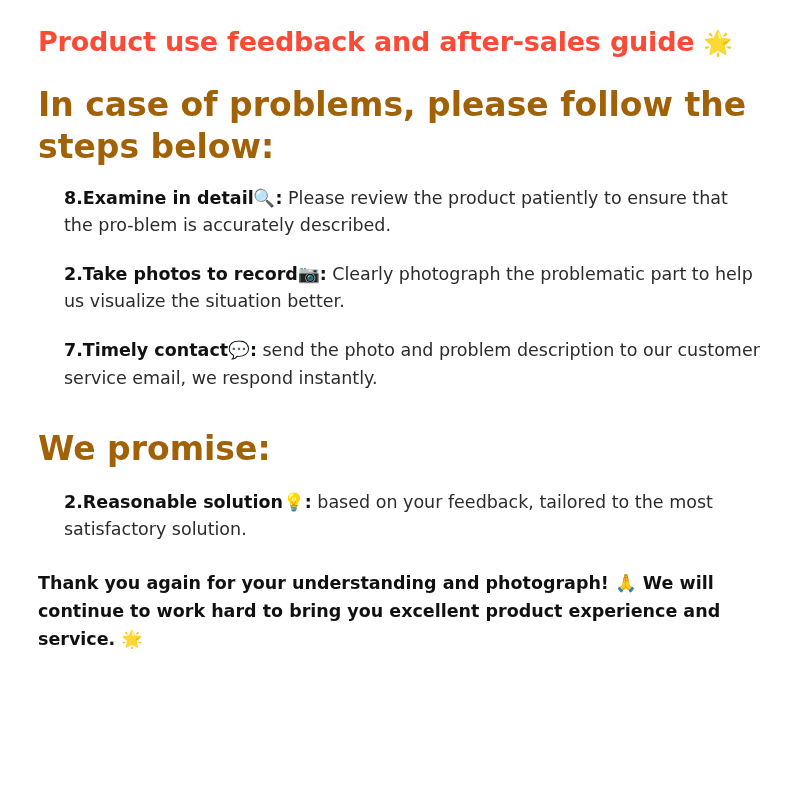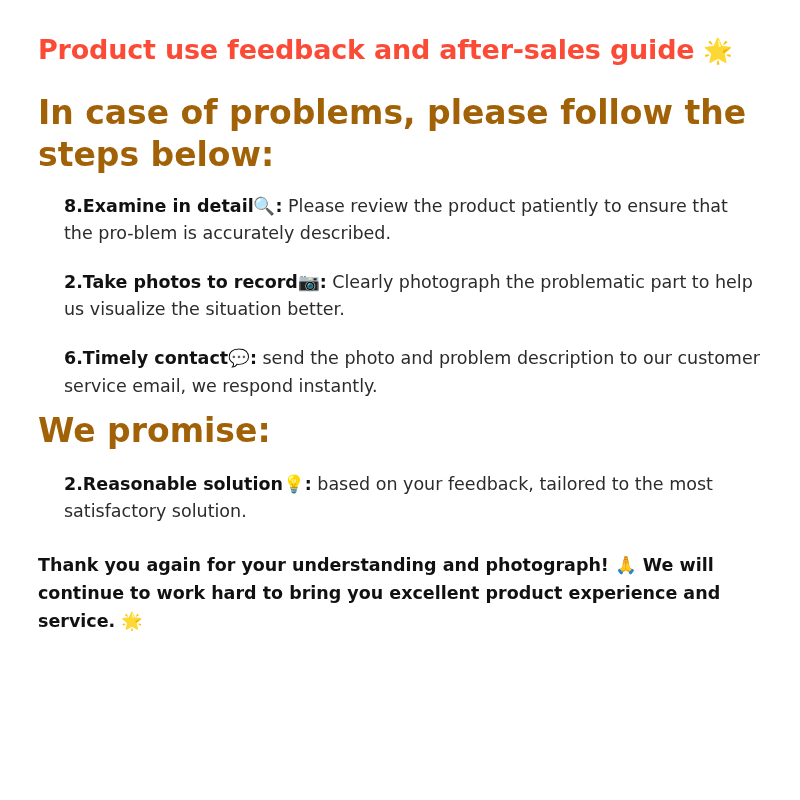--- a/index.html
+++ b/index.html
@@ -18,36 +18,36 @@
     width: 800px;
     height: 800px;
     box-sizing: border-box;
     padding: 22px 38px 0 38px;
   }
   .doc-title {
     color: #fb4b36;
     font-size: 27px;
     font-weight: bold;
     letter-spacing: -0.2px;
-    margin: 12px 0 26px 0;
+    margin: 4px 0 26px 0;
     line-height: 1.2;
     white-space: nowrap;
   }
   .doc-title .star {
     font-size: 24px;
   }
   .section-heading {
     font-size: 33px;
     font-weight: bold;
     color: #a16207;
     margin: 0 0 18px 0;
     line-height: 1.25;
   }
   .section-heading.second {
-    margin-top: 10px;
+    margin-top: 36px;
     margin-bottom: 20px;
   }
   .steps {
     margin: 0 0 0 26px;
   }
   .step {
     font-size: 17.5px;
     line-height: 1.55;
     color: #2b2b2b;
     margin-bottom: 22px;
@@ -83,21 +83,21 @@
   <h2 class="section-heading">In case of problems, please follow the steps below:</h2>
 
   <div class="steps">
     <p class="step">
       <b>8.Examine in detail</b><span class="emoji">🔍</span><b>:</b><span> Please review the product patiently to ensure that the pro-blem is accurately described.</span>
     </p>
     <p class="step">
       <b>2.Take photos to record</b><span class="emoji">📷</span><b>:</b><span> Clearly photograph the problematic part to help us visualize the situation better.</span>
     </p>
     <p class="step">
-      <b>6.Timely contact</b><span class="emoji">💬</span><b>:</b><span> send the photo and problem description to our customer service email, we respond instantly.</span>
+      <b>7.Timely contact</b><span class="emoji">💬</span><b>:</b><span> send the photo and problem description to our customer service email, we respond instantly.</span>
     </p>
   </div>
 
   <h2 class="section-heading second">We promise:</h2>
 
   <div class="steps">
     <p class="step">
       <b>2.Reasonable solution</b><span class="emoji">💡</span><b>:</b><span> based on your feedback, tailored to the most satisfactory solution.</span>
     </p>
   </div>

